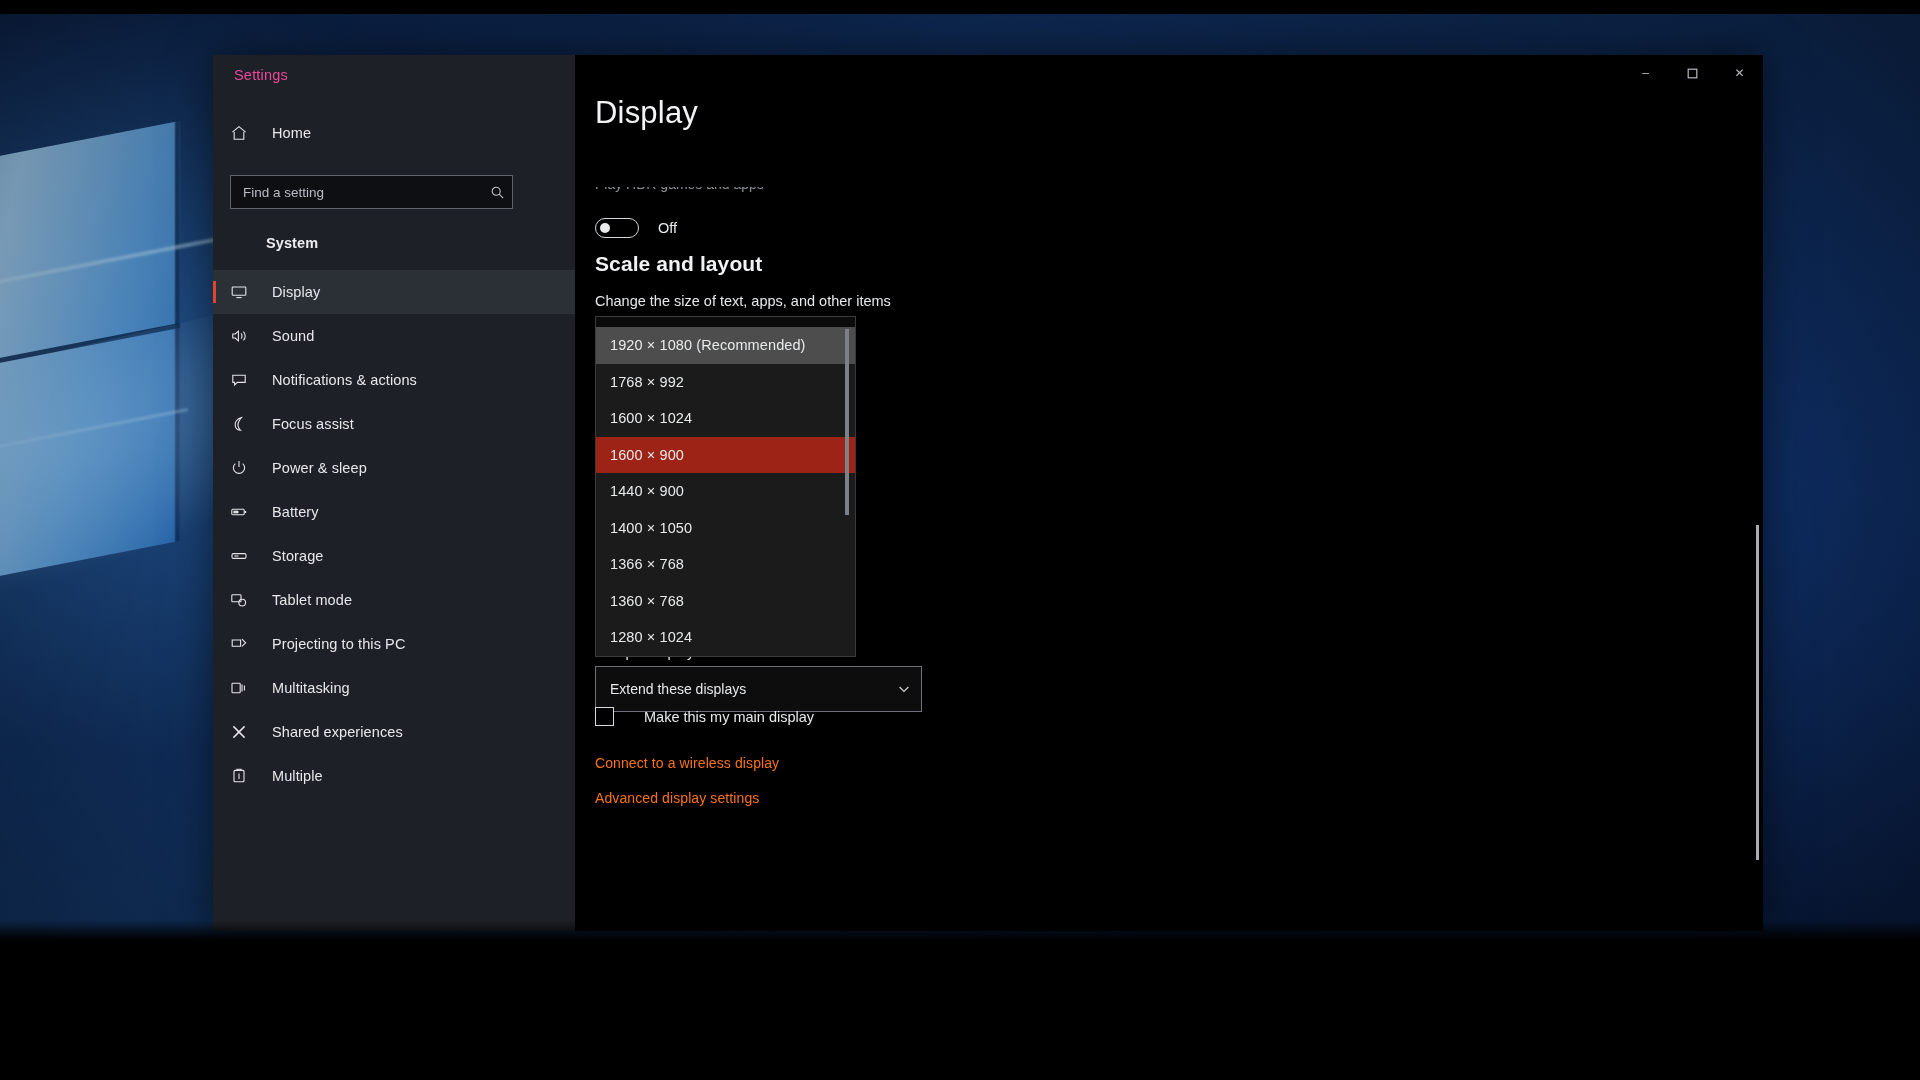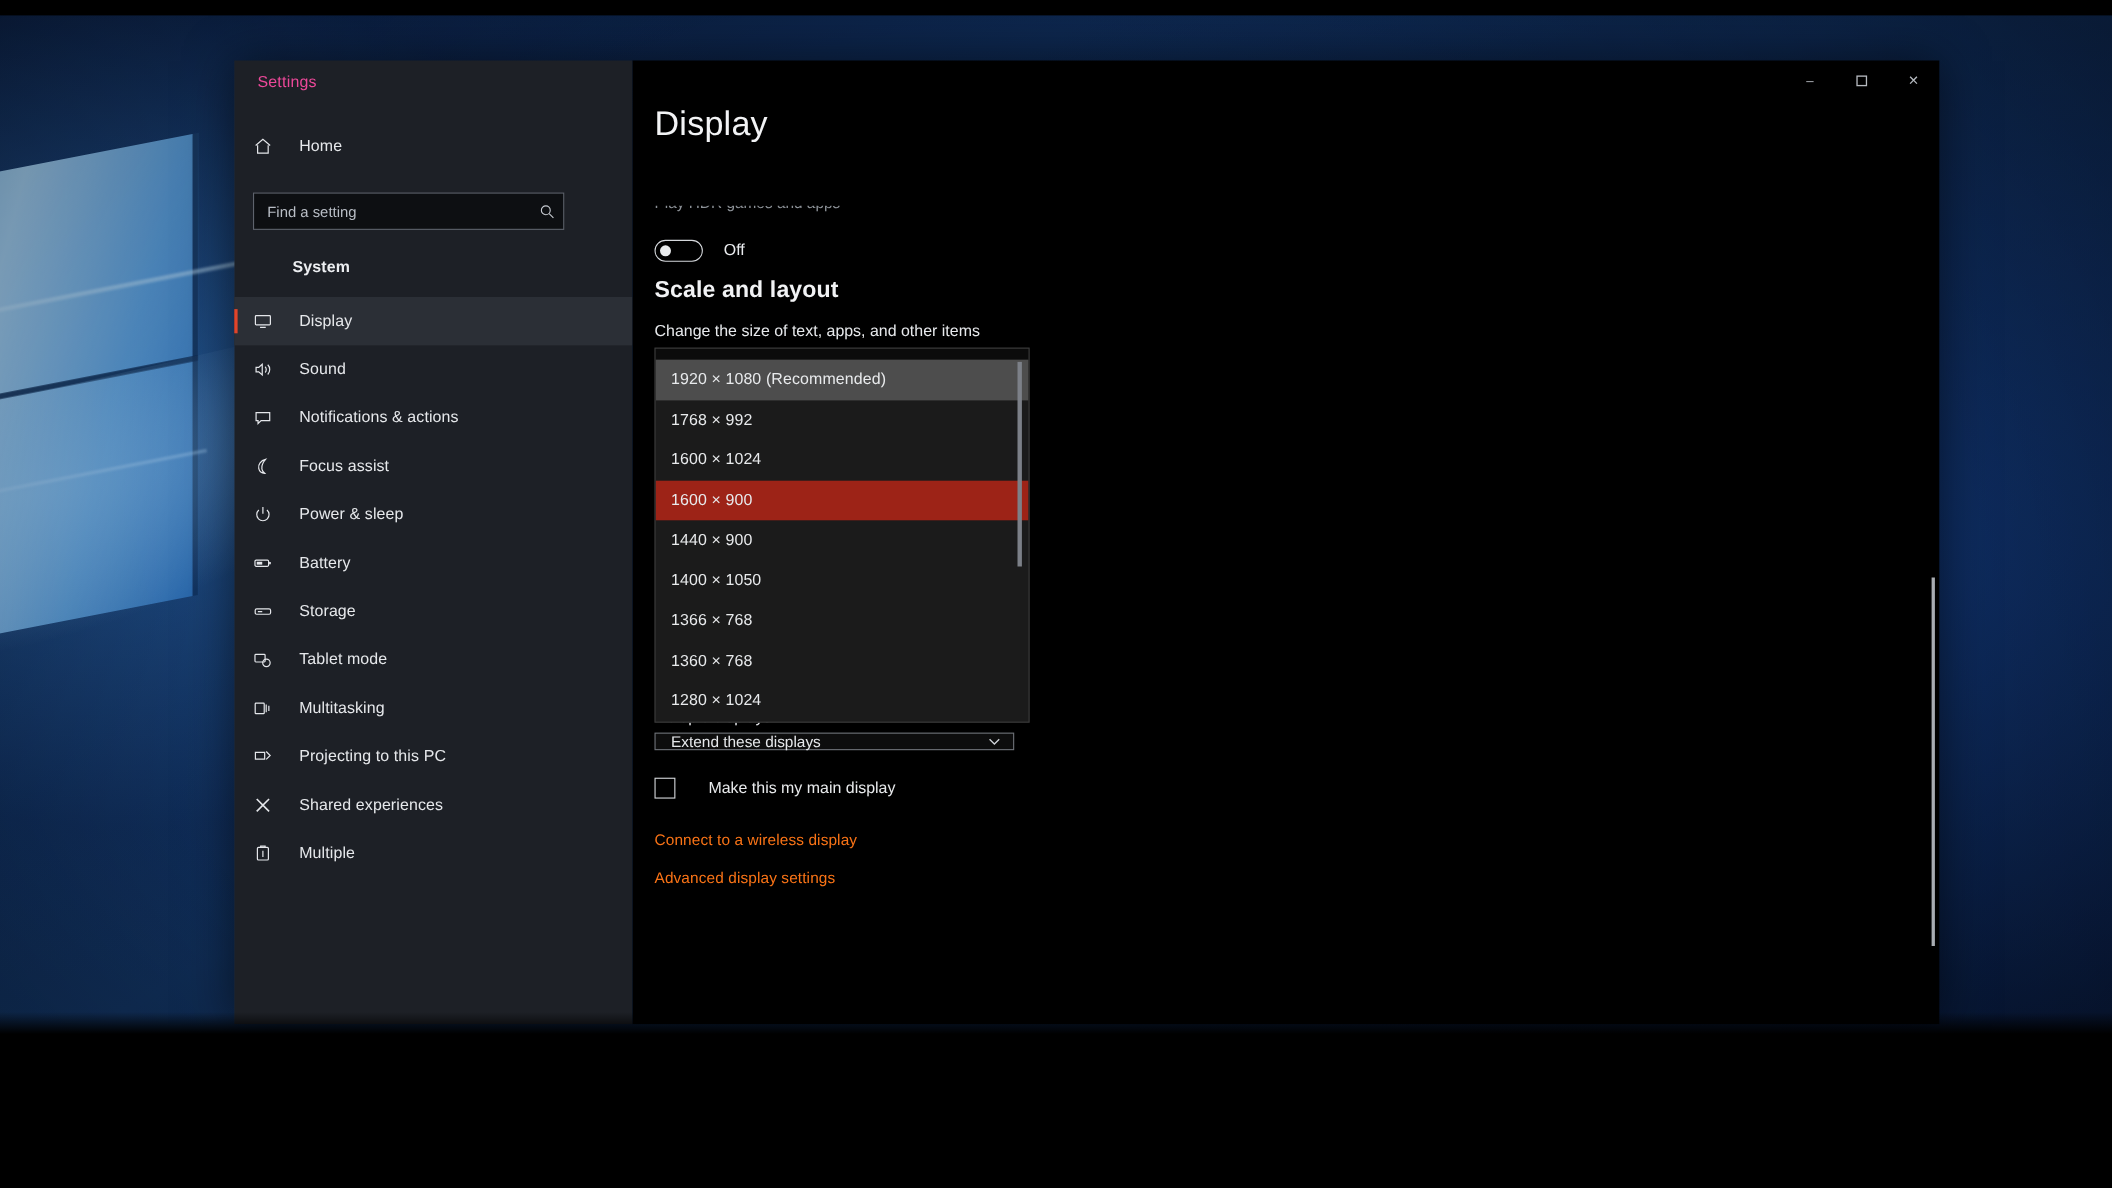--- a/index.html
+++ b/index.html
@@ -302,21 +302,21 @@
     left: 20px;
     font-size: 14.5px;
     color: #e7e9ec;
   }
 
   
   #res-dropdown {
     position: absolute;
     left: 20px;
     top: 261px;
-    width: 341px;
+    width: 261px;
     height: 341px;
     background: #1b1b1b;
     border: 1px solid #3b3b3b;
     z-index: 10;
     overflow: hidden;
   }
   #res-dropdown-topstrip {
     height: 10px;
     background: #0b0b0b;
   }
@@ -350,21 +350,21 @@
     height: 186px;
     background: #7c8088;
   }
 
   
   #md-select {
     position: absolute;
     left: 20px;
     top: 611px;
     width: 327px;
-    height: 16px;
+    height: 46px;
     background: #0d0d0d;
     border: 1px solid #6e7278;
     display: flex;
     align-items: center;
     padding: 0 10px 0 14px;
     gap: 12px;
   }
   #md-select-value {
     flex: 1;
     font-size: 14px;
@@ -530,36 +530,36 @@
             <rect x="1.8" y="3.8" width="9.2" height="7" rx="0.8"></rect>
             <circle cx="12.2" cy="11.6" r="3.4"></circle>
           </svg>
         </span>
         <span class="nav-label">Tablet mode</span>
       </div>
 
       <div class="nav-item">
         <span class="nav-icon">
           <svg width="18" height="18" viewBox="0 0 18 18" fill="none" stroke="currentColor" stroke-width="1.1">
+            <path d="M2.2 5 H10.6 V11.2 H2.2 Z"></path>
+            <path d="M12 4.2 L15.6 7.8 L12 11.4"></path>
+          </svg>
+        </span>
+        <span class="nav-label">Projecting to this PC</span>
+      </div>
+
+      <div class="nav-item">
+        <span class="nav-icon">
+          <svg width="18" height="18" viewBox="0 0 18 18" fill="none" stroke="currentColor" stroke-width="1.1">
             <rect x="2" y="4.2" width="8.2" height="9.6" rx="0.7"></rect>
             <path d="M12 5.4 V12.6"></path>
             <path d="M14.4 6.6 V11.4"></path>
           </svg>
         </span>
         <span class="nav-label">Multitasking</span>
-      </div>
-
-      <div class="nav-item">
-        <span class="nav-icon">
-          <svg width="18" height="18" viewBox="0 0 18 18" fill="none" stroke="currentColor" stroke-width="1.1">
-            <path d="M2.2 5 H10.6 V11.2 H2.2 Z"></path>
-            <path d="M12 4.2 L15.6 7.8 L12 11.4"></path>
-          </svg>
-        </span>
-        <span class="nav-label">Projecting to this PC</span>
       </div>
 
       <div class="nav-item">
         <span class="nav-icon">
           <svg width="18" height="18" viewBox="0 0 18 18" fill="none" stroke="currentColor" stroke-width="1.5">
             <path d="M3.4 3.4 L14.6 14.6"></path>
             <path d="M14.6 3.4 L3.4 14.6"></path>
           </svg>
         </span>
         <span class="nav-label">Shared experiences</span>

